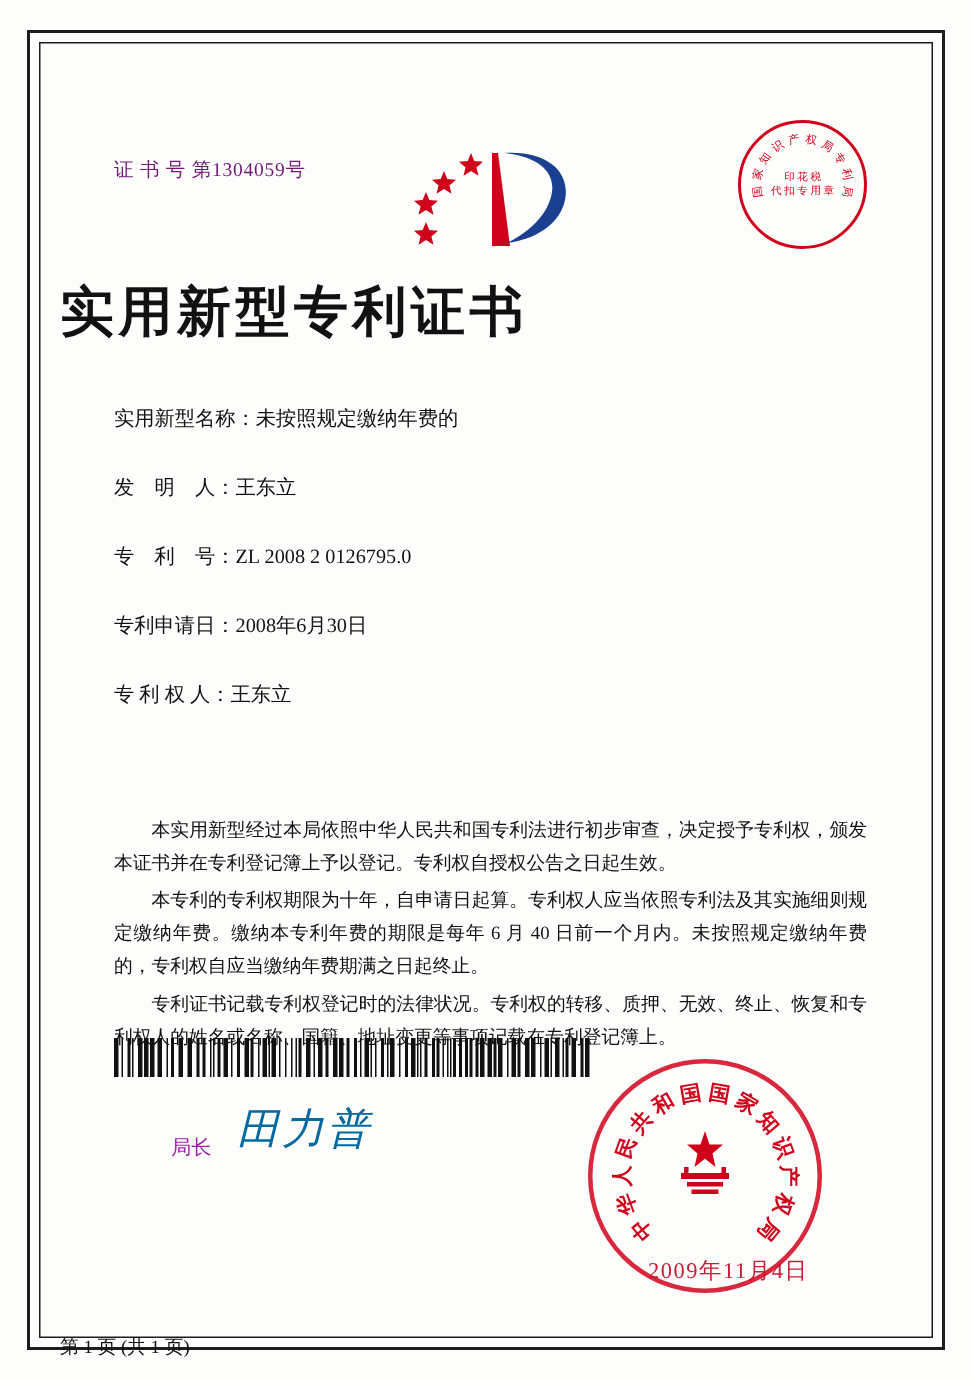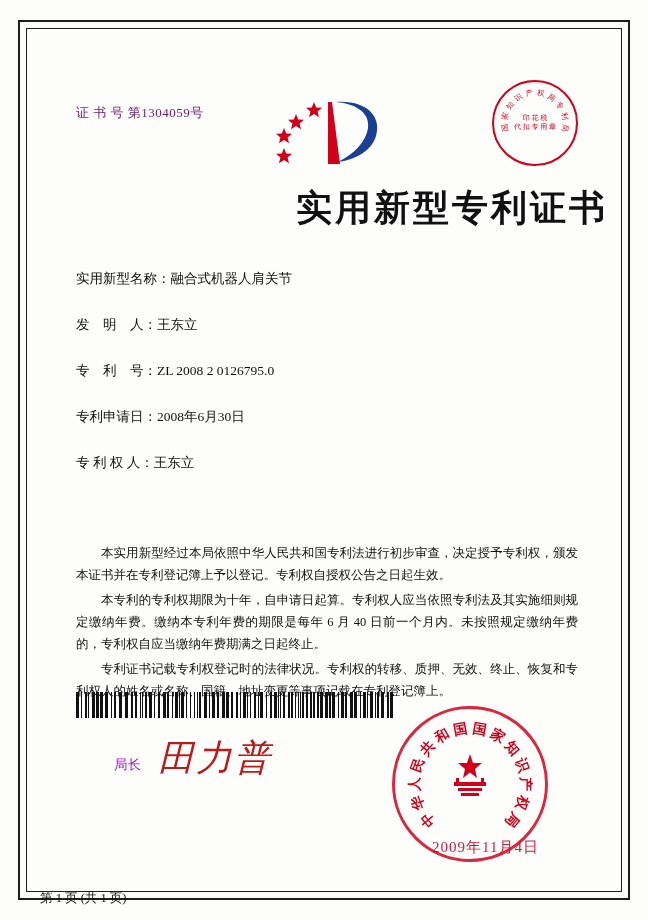--- a/index.html
+++ b/index.html
@@ -106,21 +106,21 @@
     transform-origin: 0 0;
     white-space: nowrap;
   }
 
   
   .main-title {
     position: absolute;
     left: 0;
     right: 0;
     top: 142px;
-    text-align: right;
+    text-align: left;
     font-size: 36px;
     font-weight: bold;
     letter-spacing: 3px;
     color: #111;
     font-family: "DejaVu Serif", serif;
   }
 
   
   .fields {
     position: absolute;
@@ -171,22 +171,22 @@
     position: absolute;
     left: 74px;
     top: 714px;
     font-size: 13.5px;
     color: #a21caf;
   }
   .sign-name {
     position: absolute;
     left: 118px;
     top: 692px;
-    font-size: 36px;
-    color: #b91c1c;
+    font-size: 28px;
+    color: #0369a1;
     font-family: "DejaVu Serif", serif;
     font-style: italic;
     letter-spacing: 2px;
   }
 
   
   .seal-main {
     position: absolute;
     left: 352px;
     top: 664px;
@@ -293,21 +293,21 @@
       <div class="seal-inner">
         <div>印 花 税</div>
         <div>代 扣 专 用 章</div>
       </div>
     </div>
 
     <div class="main-title">实用新型专利证书</div>
 
     <div class="fields">
       <div class="field-row">
-        <span class="field-label">实用新型名称：</span><span class="field-value">融合式机器人肩关节</span>
+        <span class="field-label">实用新型名称：</span><span class="field-value">未按照规定缴纳年费的</span>
       </div>
       <div class="field-row">
         <span class="field-label">发　明　人：</span><span class="field-value">王东立</span>
       </div>
       <div class="field-row">
         <span class="field-label">专　利　号：</span><span class="field-value">ZL 2008 2 0126795.0</span>
       </div>
       <div class="field-row">
         <span class="field-label">专利申请日：</span><span class="field-value">2008年6月30日</span>
       </div>

